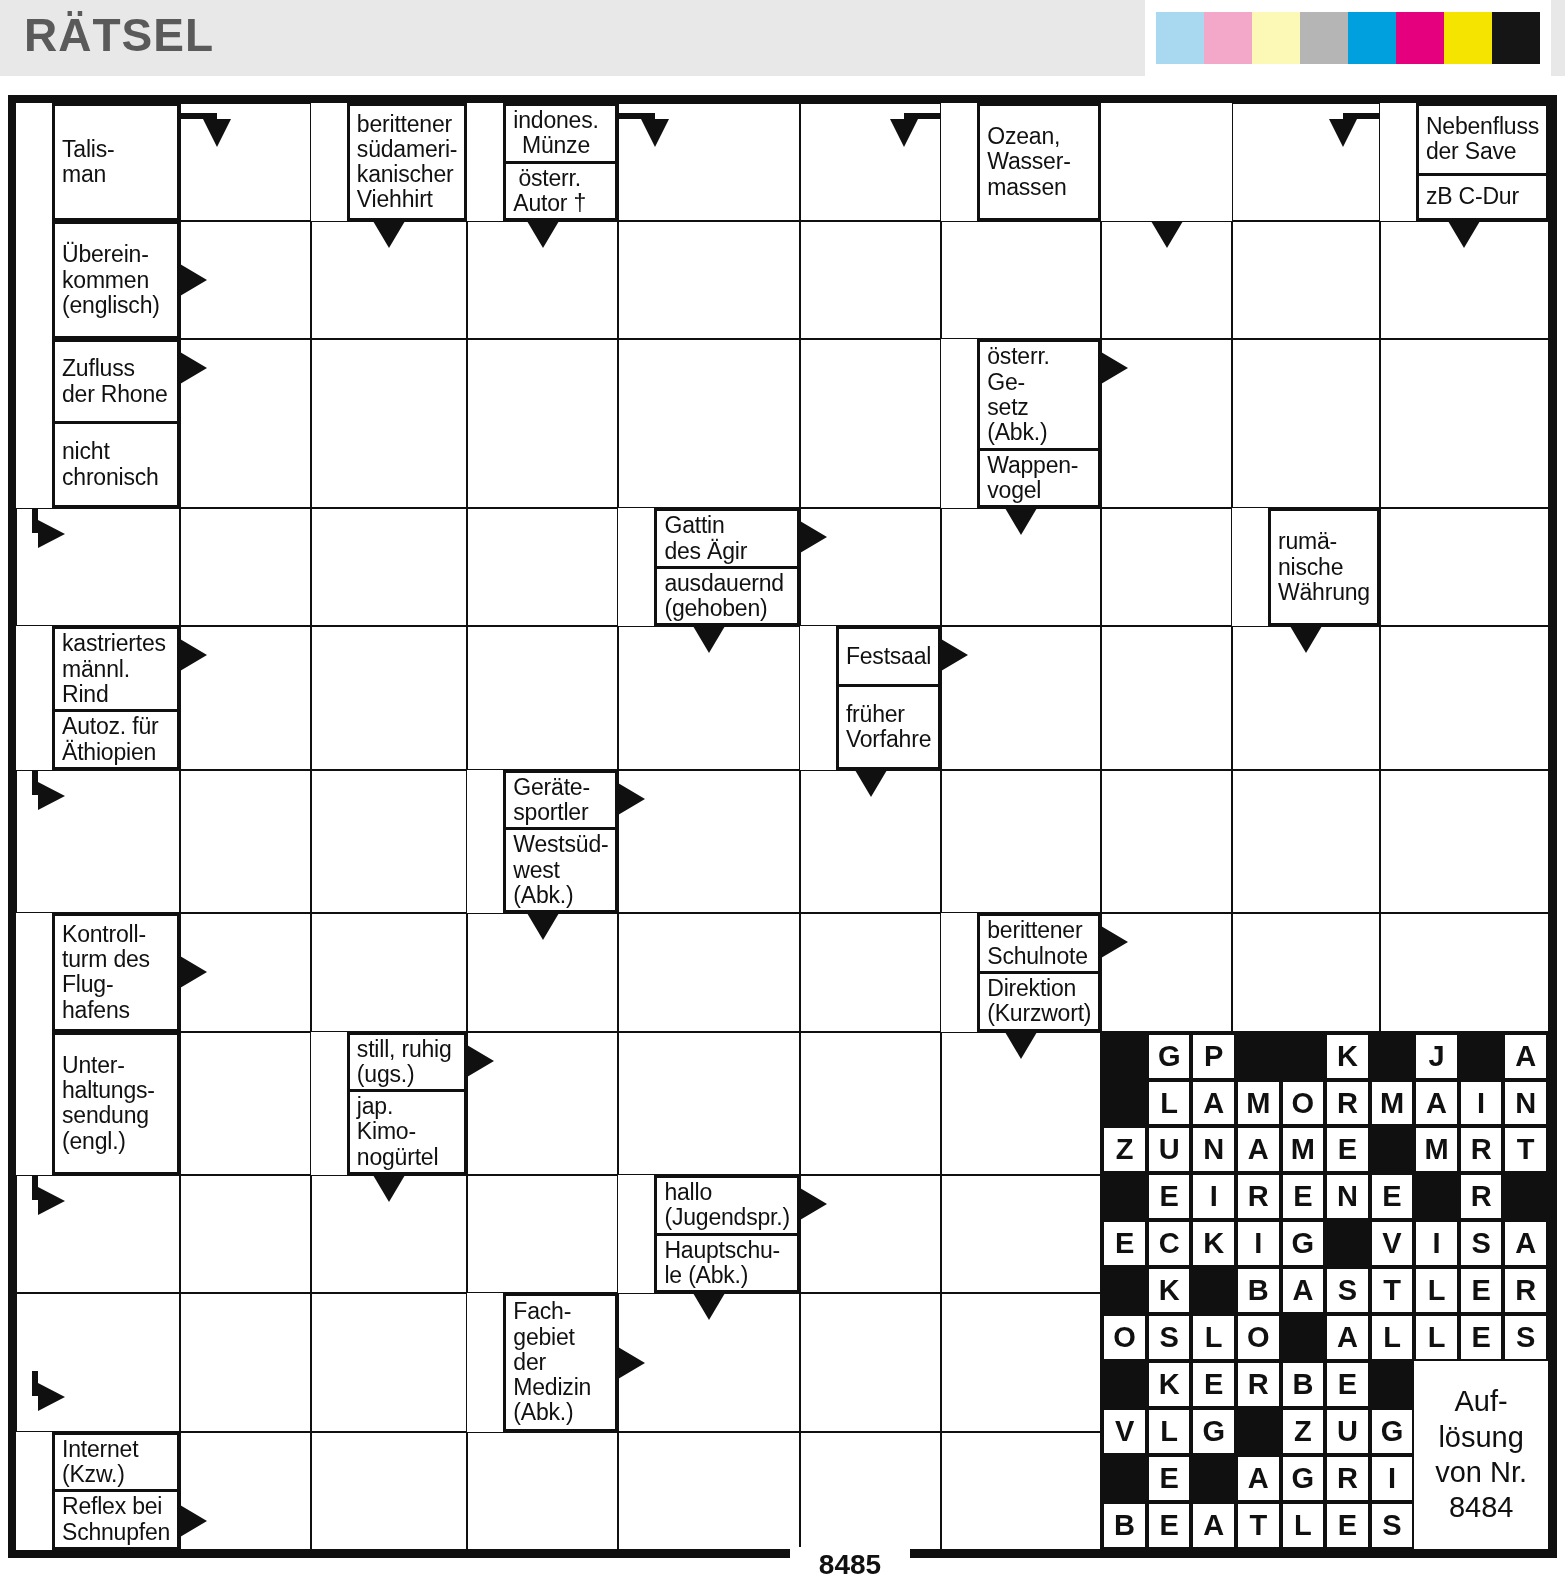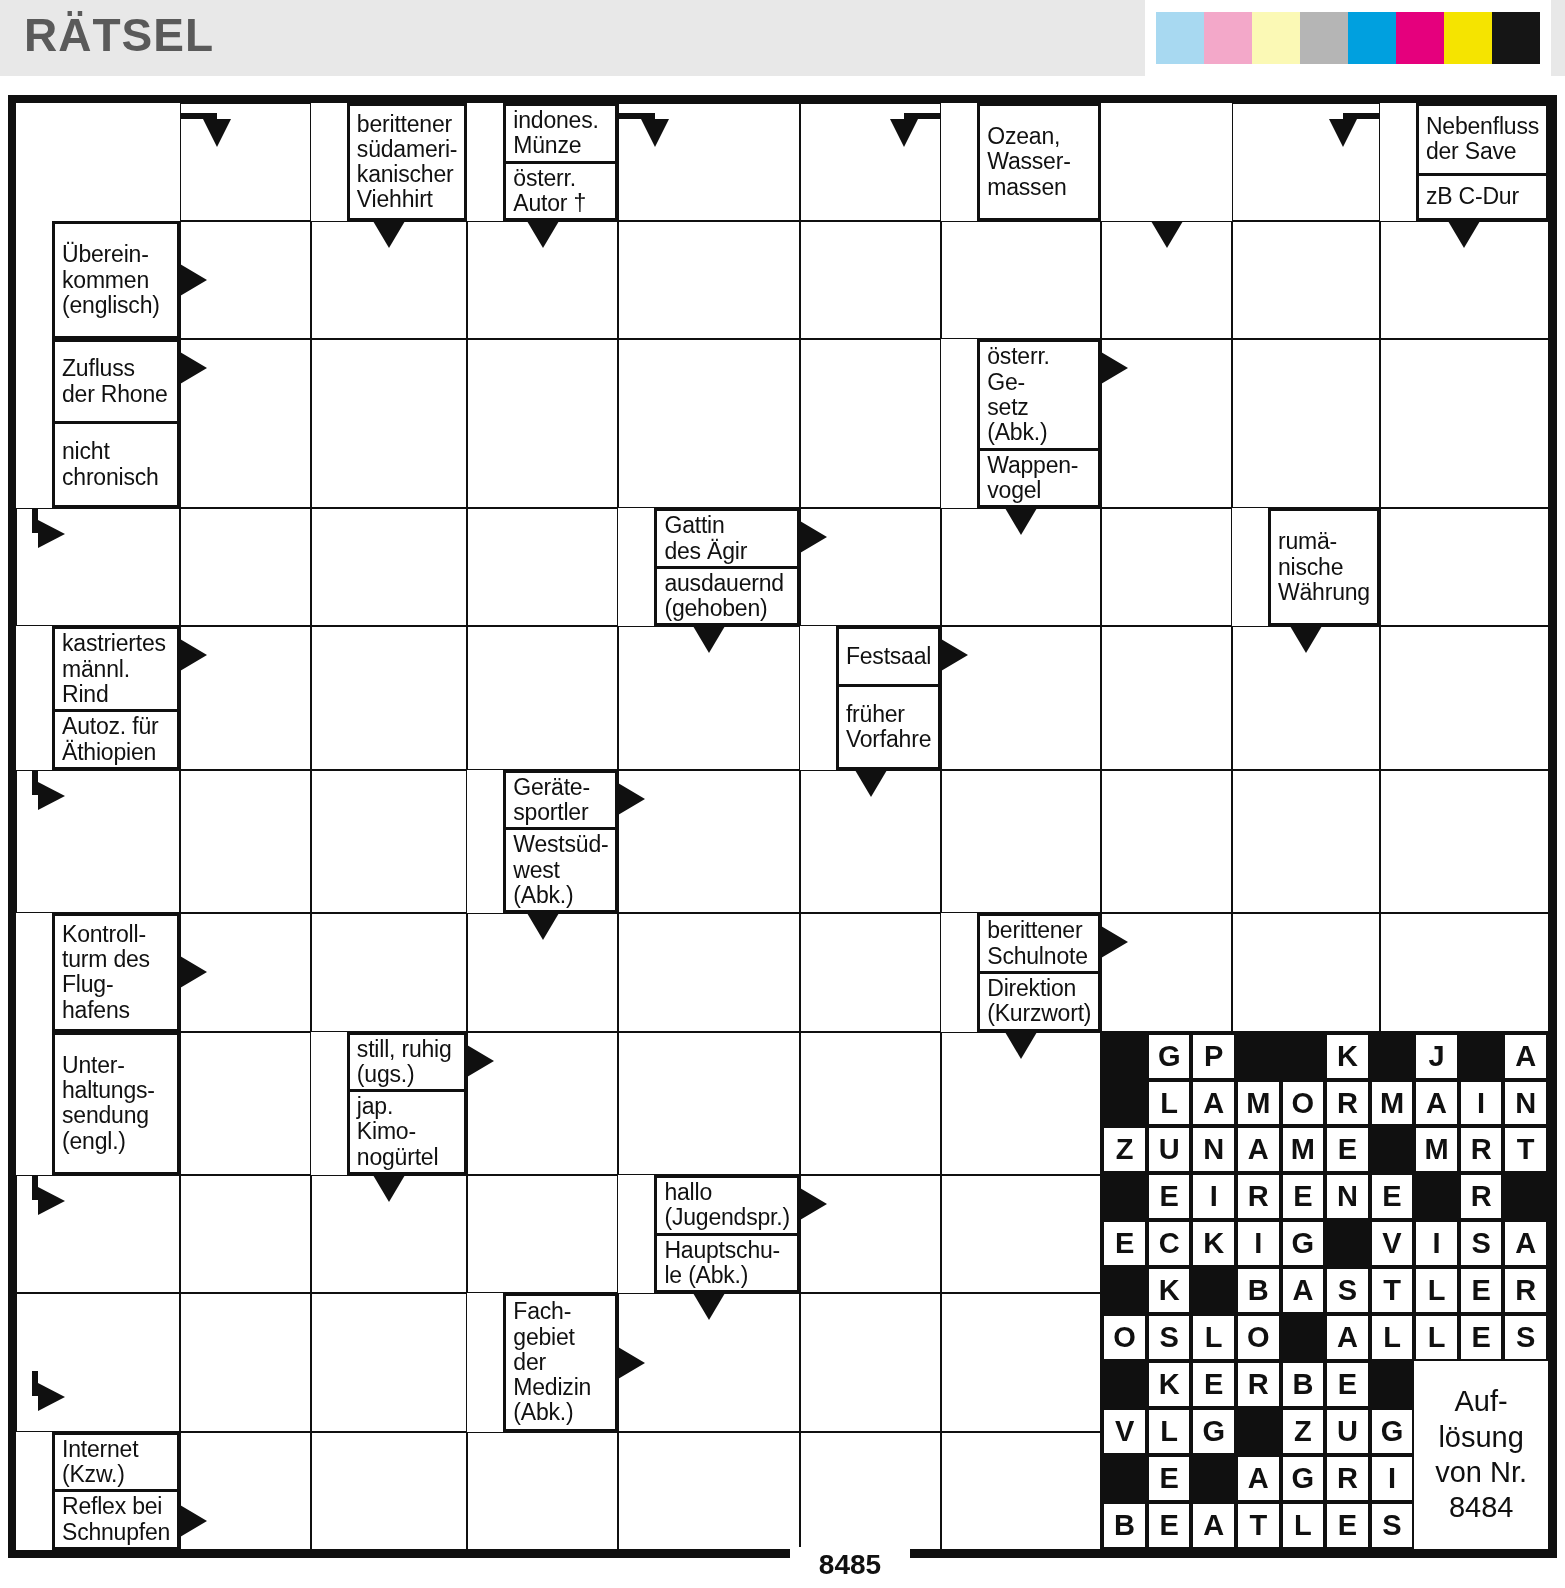--- a/index.html
+++ b/index.html
@@ -166,35 +166,39 @@
       <div class="scell" style="grid-area: 10 / 6;">R</div>
       <div class="scell" style="grid-area: 10 / 7;">I</div>
       <div class="scell" style="grid-area: 11 / 1;">B</div>
       <div class="scell" style="grid-area: 11 / 2;">E</div>
       <div class="scell" style="grid-area: 11 / 3;">A</div>
       <div class="scell" style="grid-area: 11 / 4;">T</div>
       <div class="scell" style="grid-area: 11 / 5;">L</div>
       <div class="scell" style="grid-area: 11 / 6;">E</div>
       <div class="scell" style="grid-area: 11 / 7;">S</div>
     </div>
+<div class="cell clue" style="grid-area: 1 / 1;">
+      <div class="ctext">Talis-
+man</div>
+    </div>
     <div class="cell" style="grid-area: 1 / 2;">
       <span class="arr bent-down-left">
         <svg width="54" height="42" viewBox="0 0 54 42">
           <rect x="0" y="4" width="37" height="6" fill="#101010"></rect>
           <polygon points="23,10 51,10 37,38" fill="#101010"></polygon>
         </svg>
       </span>
     </div>
     <div class="cell clue" style="grid-area: 1 / 3;">
       <div class="ctext">berittener
 südameri-
 kanischer
 Viehhirt</div>
     </div>
-    <div class="cell clue" style="grid-area: 1 / 4;">
+    <div class="cell clue" style="grid-area: 1 / 4; text-align: center;">
       <div class="half top">indones.
 Münze</div>
       <div class="half">österr.
 Autor †</div>
     </div>
     <div class="cell" style="grid-area: 1 / 5;">
       <span class="arr bent-down-left">
         <svg width="54" height="42" viewBox="0 0 54 42">
           <rect x="0" y="4" width="37" height="6" fill="#101010"></rect>
           <polygon points="23,10 51,10 37,38" fill="#101010"></polygon>

